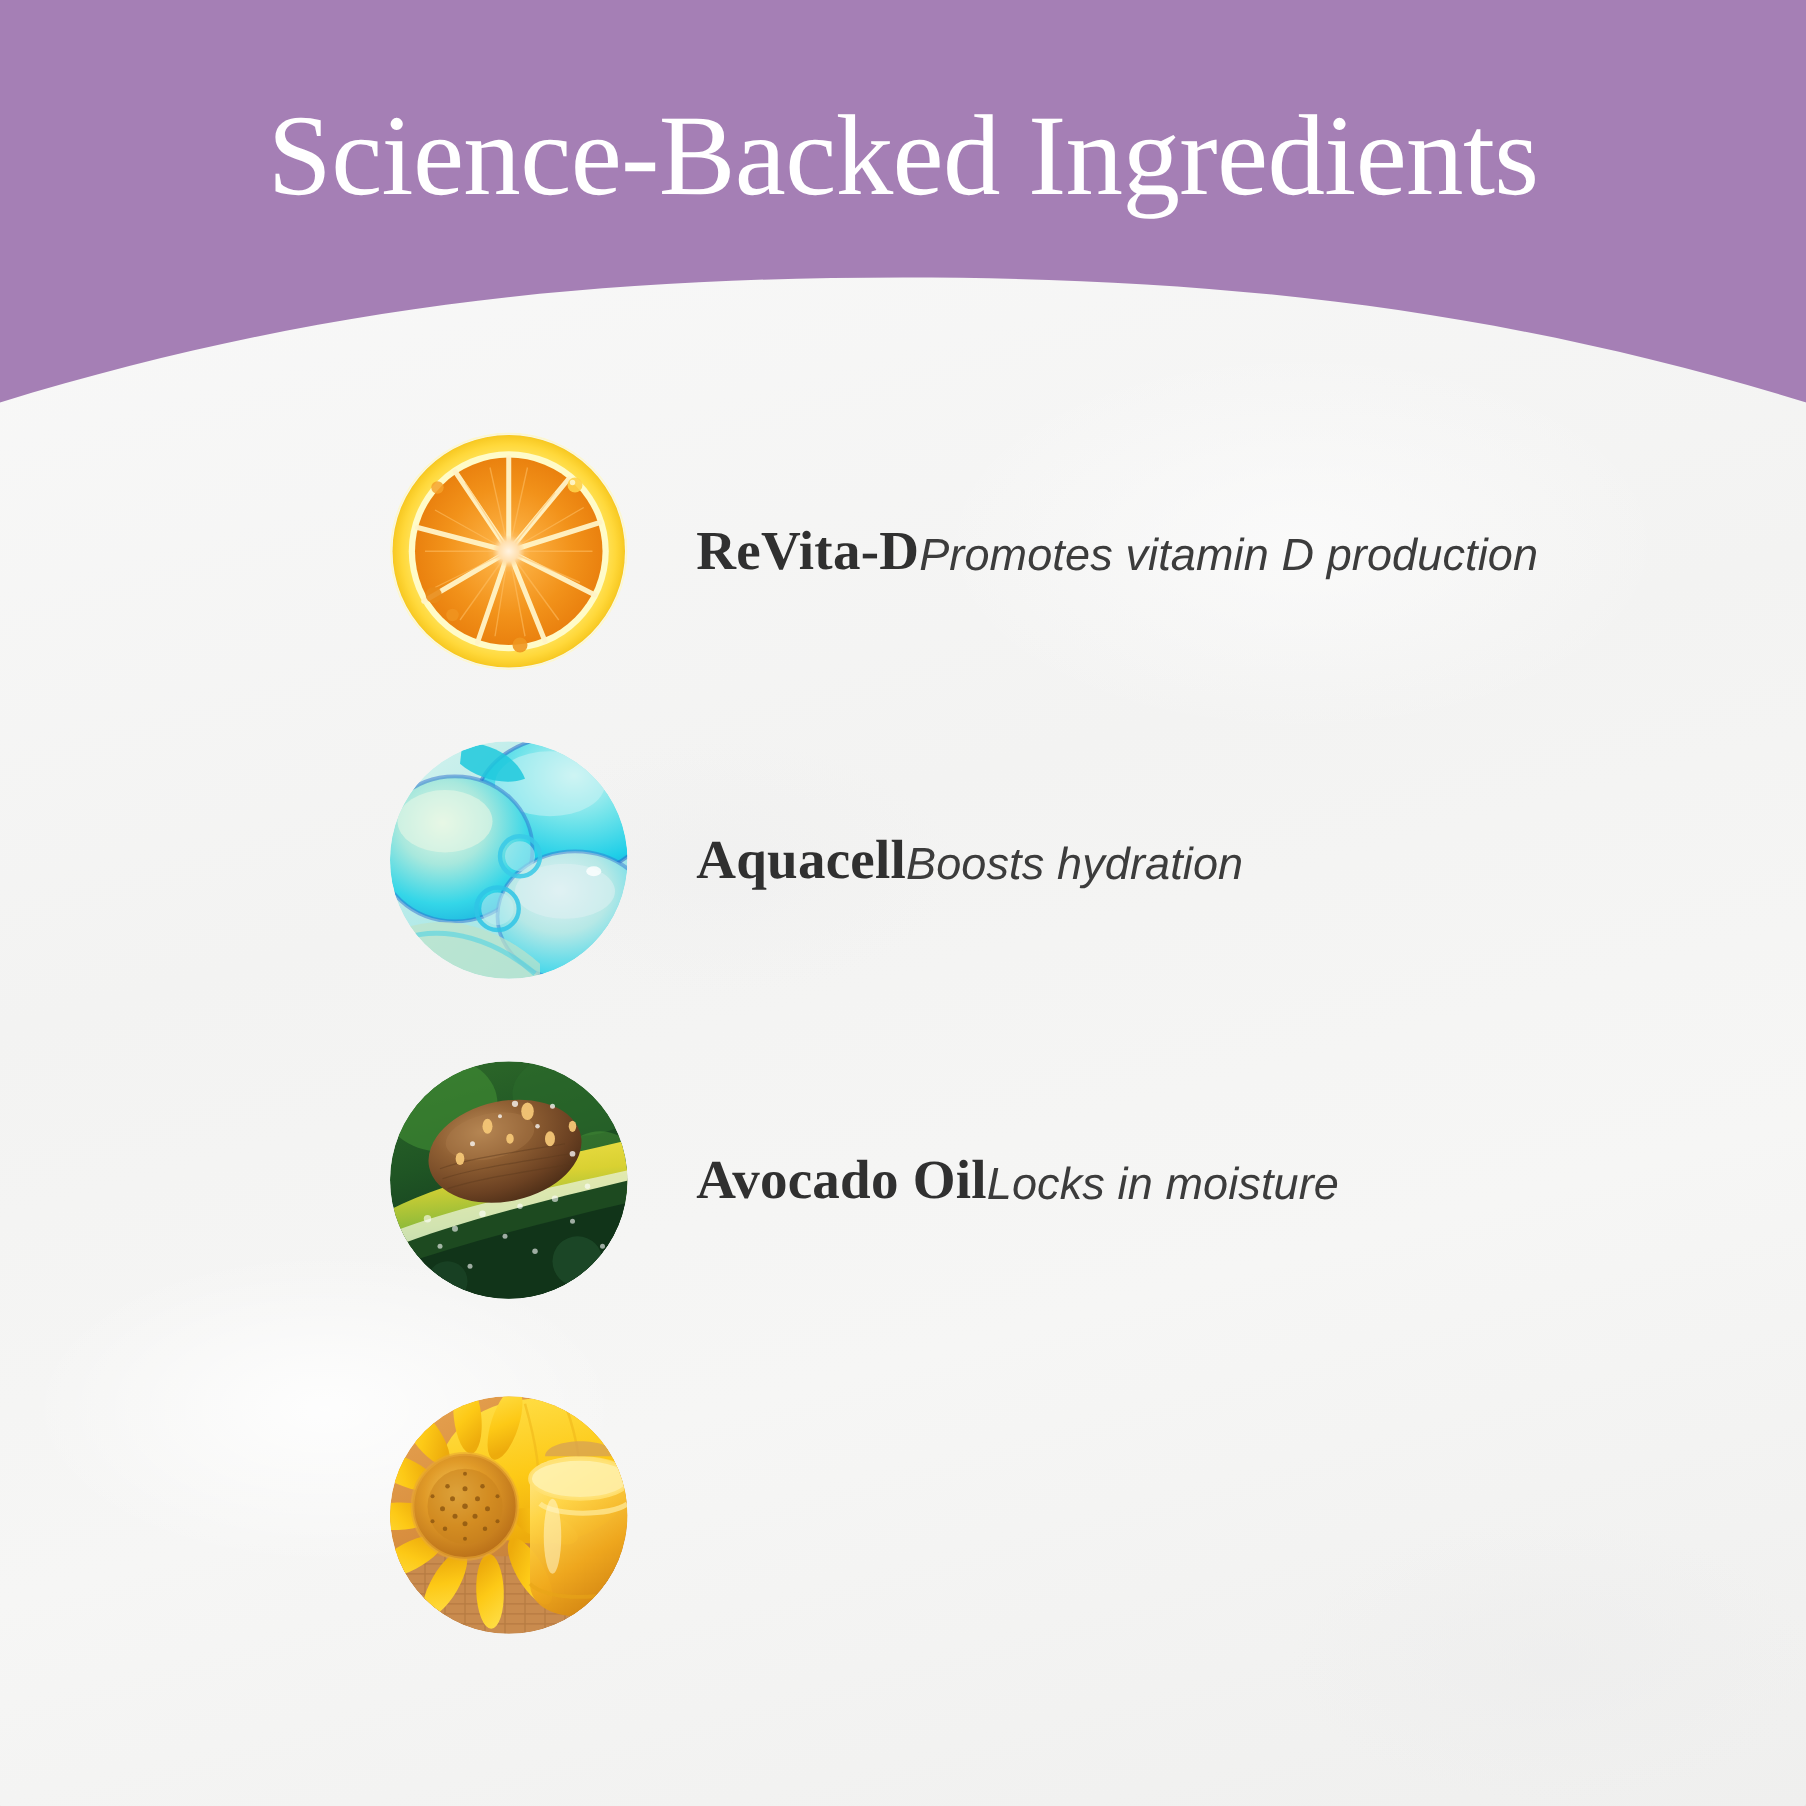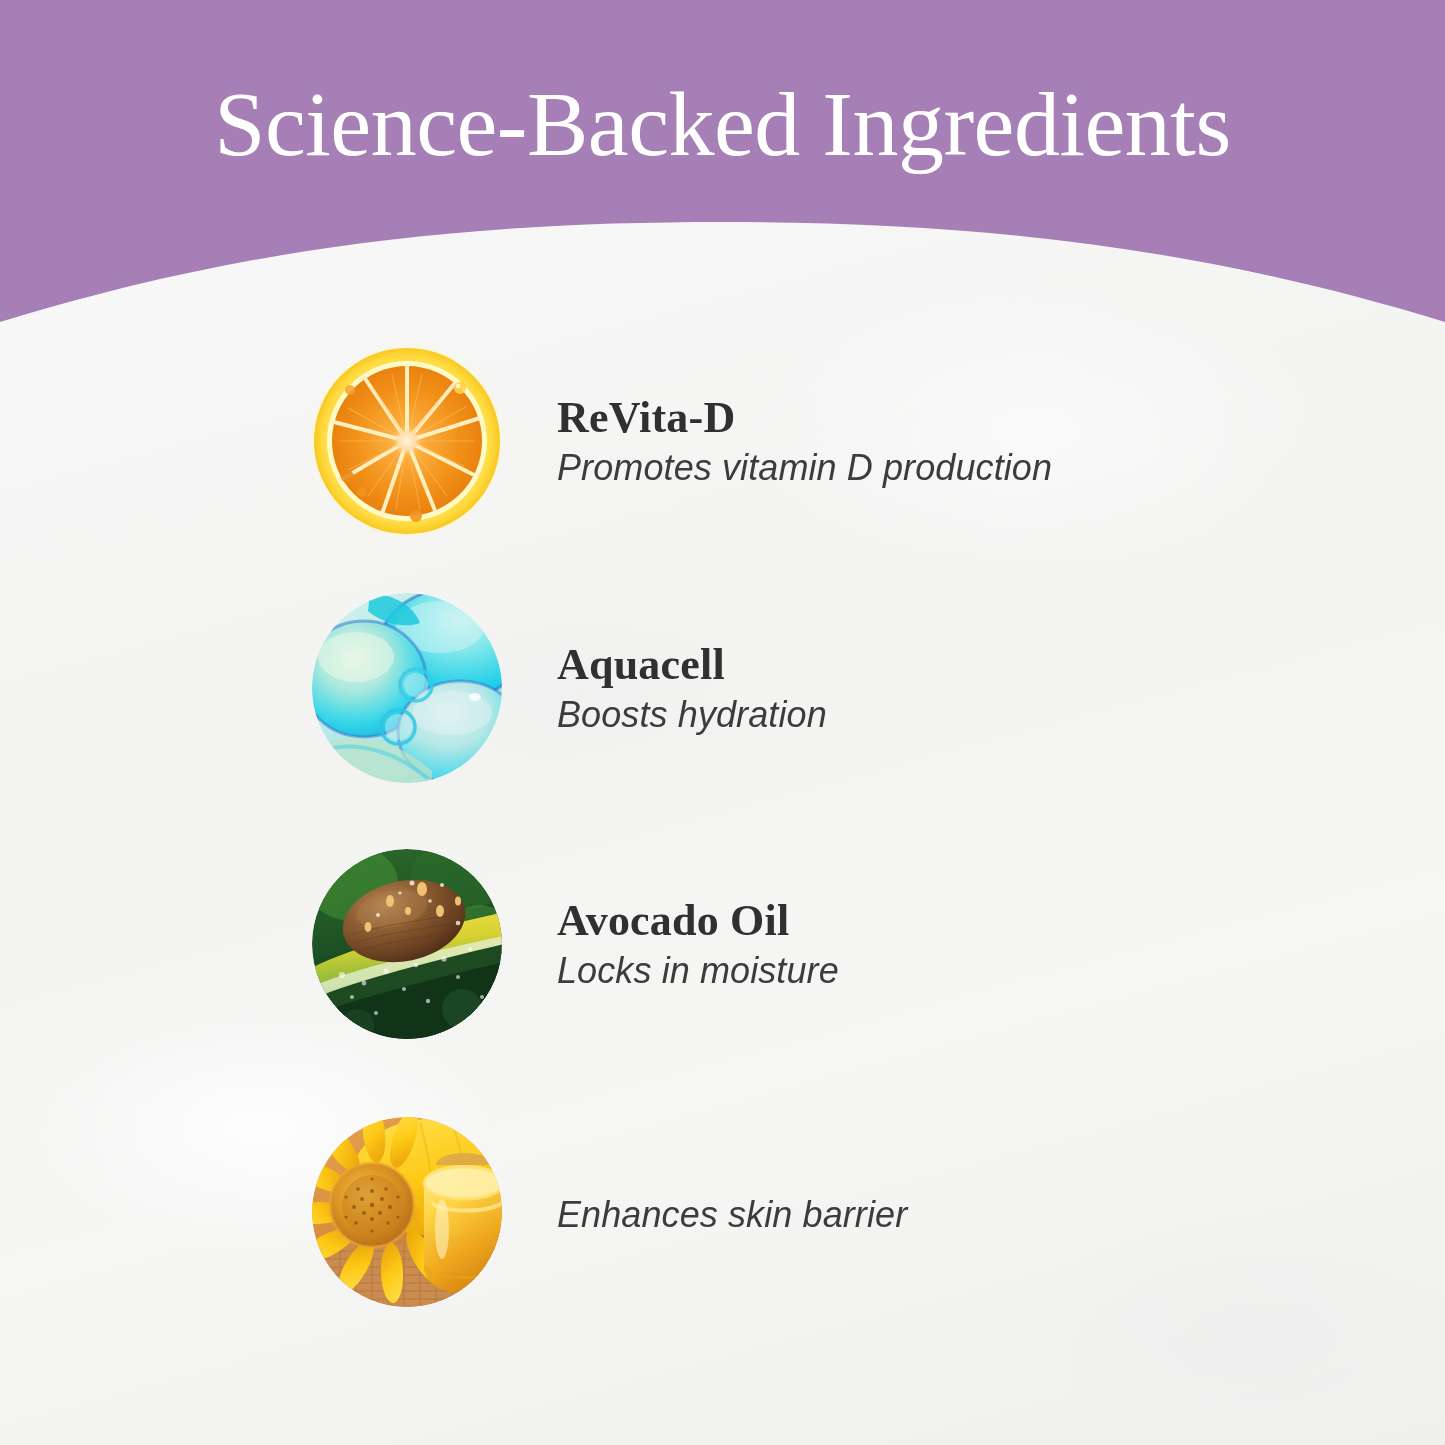--- a/index.html
+++ b/index.html
@@ -85,21 +85,21 @@
     border-radius:50%;
     overflow:hidden;
     position:relative;
     flex:0 0 190px;
   }
   .ingredient-thumb svg{ display:block; width:190px; height:190px; }
 
   .ingredient-text{
     margin-left:55px;
     display:flex;
-    flex-direction:column;
+    flex-direction:row;
     justify-content:center;
   }
   .ingredient-name{
     font-family:"Liberation Serif", serif;
     font-weight:700;
     font-size:44px;
     line-height:1.08;
     color:#303030;
     letter-spacing:0.2px;
   }
@@ -468,18 +468,17 @@
             <ellipse cx="152" cy="66" rx="40" ry="16" fill="none" stroke="#ffe071" stroke-width="3" opacity=".9"></ellipse>
             <path d="M120,86 C132,96 176,96 190,86" fill="none" stroke="#ffeda0" stroke-width="4" opacity=".7"></path>
             <ellipse cx="130" cy="112" rx="7" ry="30" fill="#fff6cc" opacity=".55"></ellipse>
             <path d="M112,150 C124,164 178,164 192,150" fill="none" stroke="#e8a518" stroke-width="3" opacity=".6"></path>
 
             <path d="M124,48 C124,40 140,36 152,36 C166,36 180,40 180,48" fill="#d6a055" opacity=".75"></path>
           </g>
         </svg>
       </div>
       <div class="ingredient-text">
-        <div class="ingredient-desc">Enhances skin barrier</div>
       </div>
     </div>
 
   </div>
 </div>
 
 </body></html>

